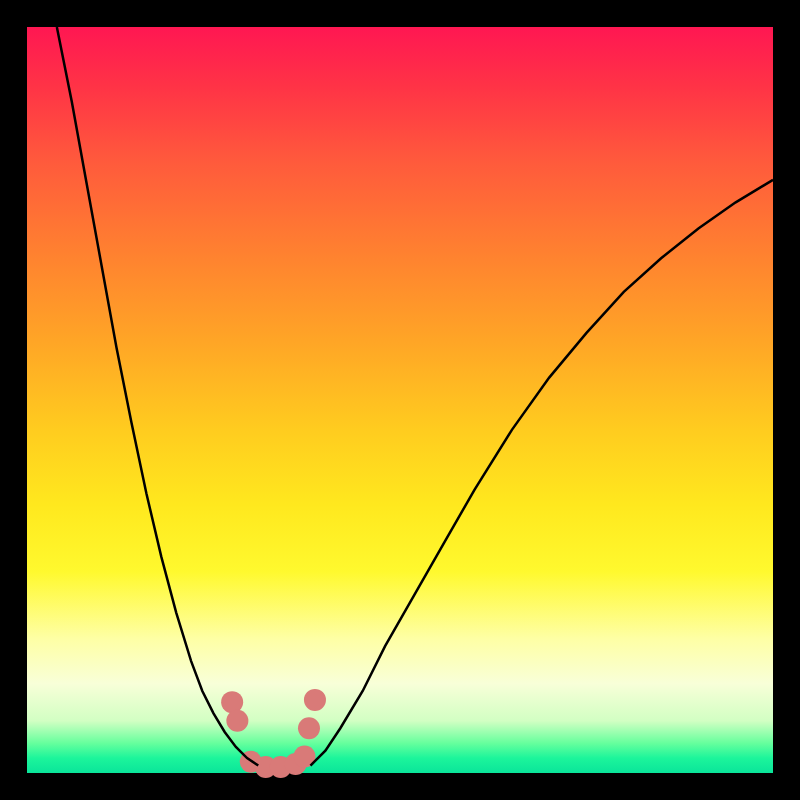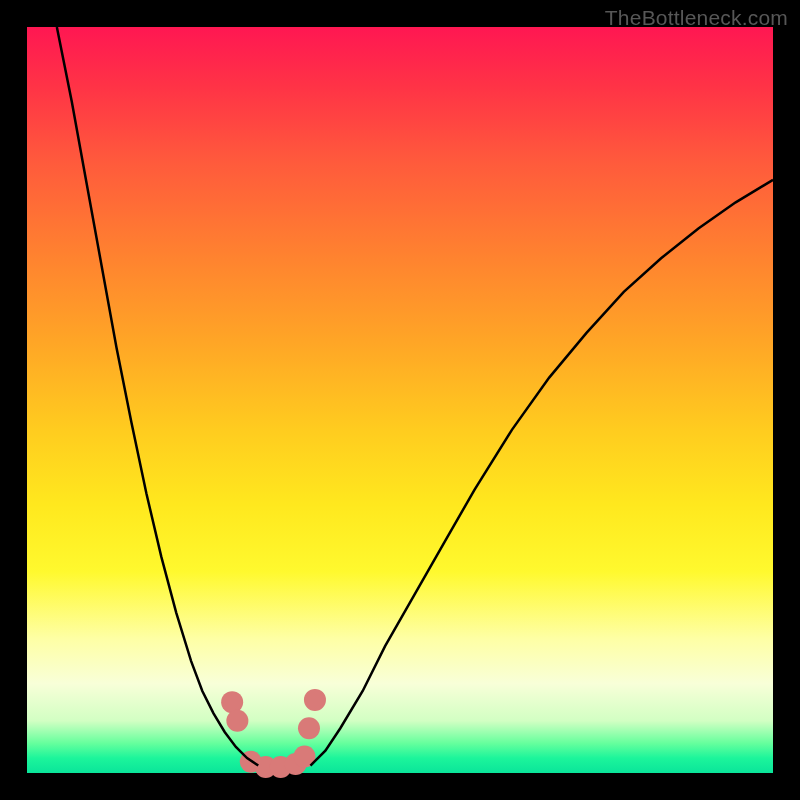--- a/index.html
+++ b/index.html
@@ -48,21 +48,20 @@
     position: absolute;
     left: 0; top: 0;
     width: 746px; height: 746px;
     overflow: visible;
   }
 </style>
 </head>
 <body>
 
 <div class="frame">
-  <div class="watermark">TheBottleneck.com</div>
   <div class="plot-area">
     <svg class="curves" viewBox="0 0 746 746">
       <g id="dots-group">
           <circle cx="205.15" cy="675.13" r="11" fill="#d97a78"></circle>
           <circle cx="210.37" cy="693.78" r="11" fill="#d97a78"></circle>
           <circle cx="223.80" cy="734.81" r="11" fill="#d97a78"></circle>
           <circle cx="238.72" cy="740.03" r="11" fill="#d97a78"></circle>
           <circle cx="253.64" cy="740.03" r="11" fill="#d97a78"></circle>
           <circle cx="268.56" cy="737.05" r="11" fill="#d97a78"></circle>
           <circle cx="277.51" cy="729.59" r="11" fill="#d97a78"></circle>

